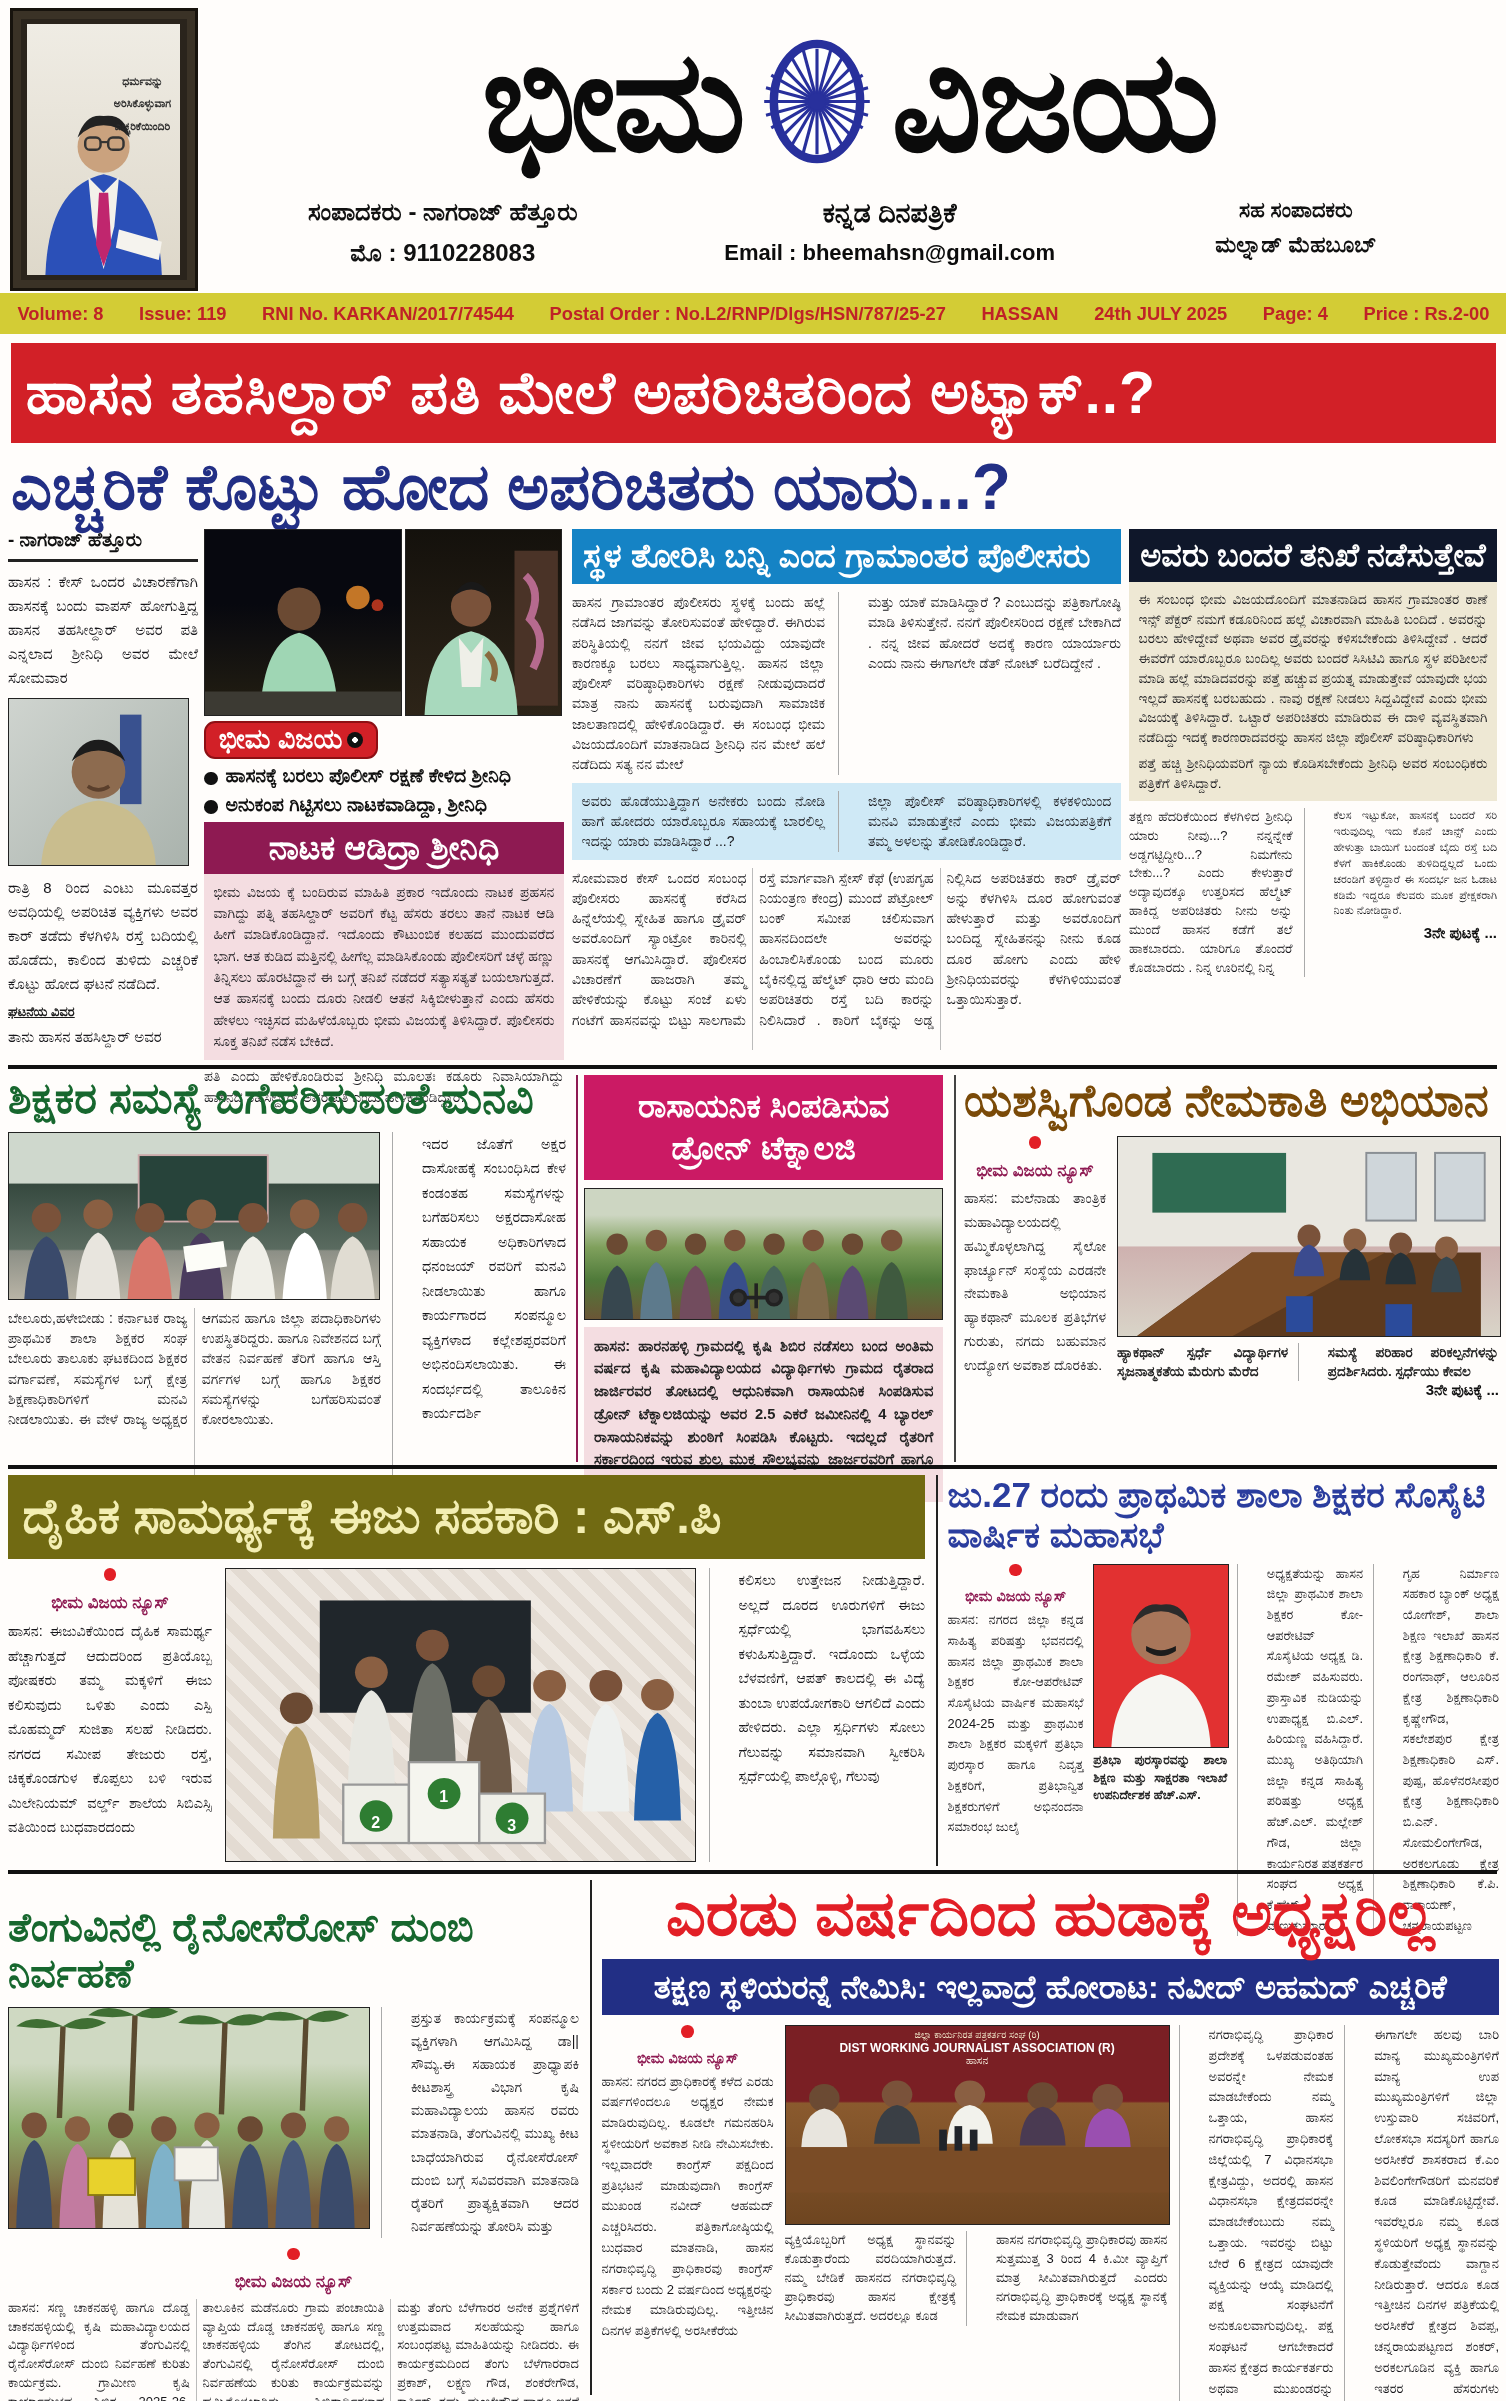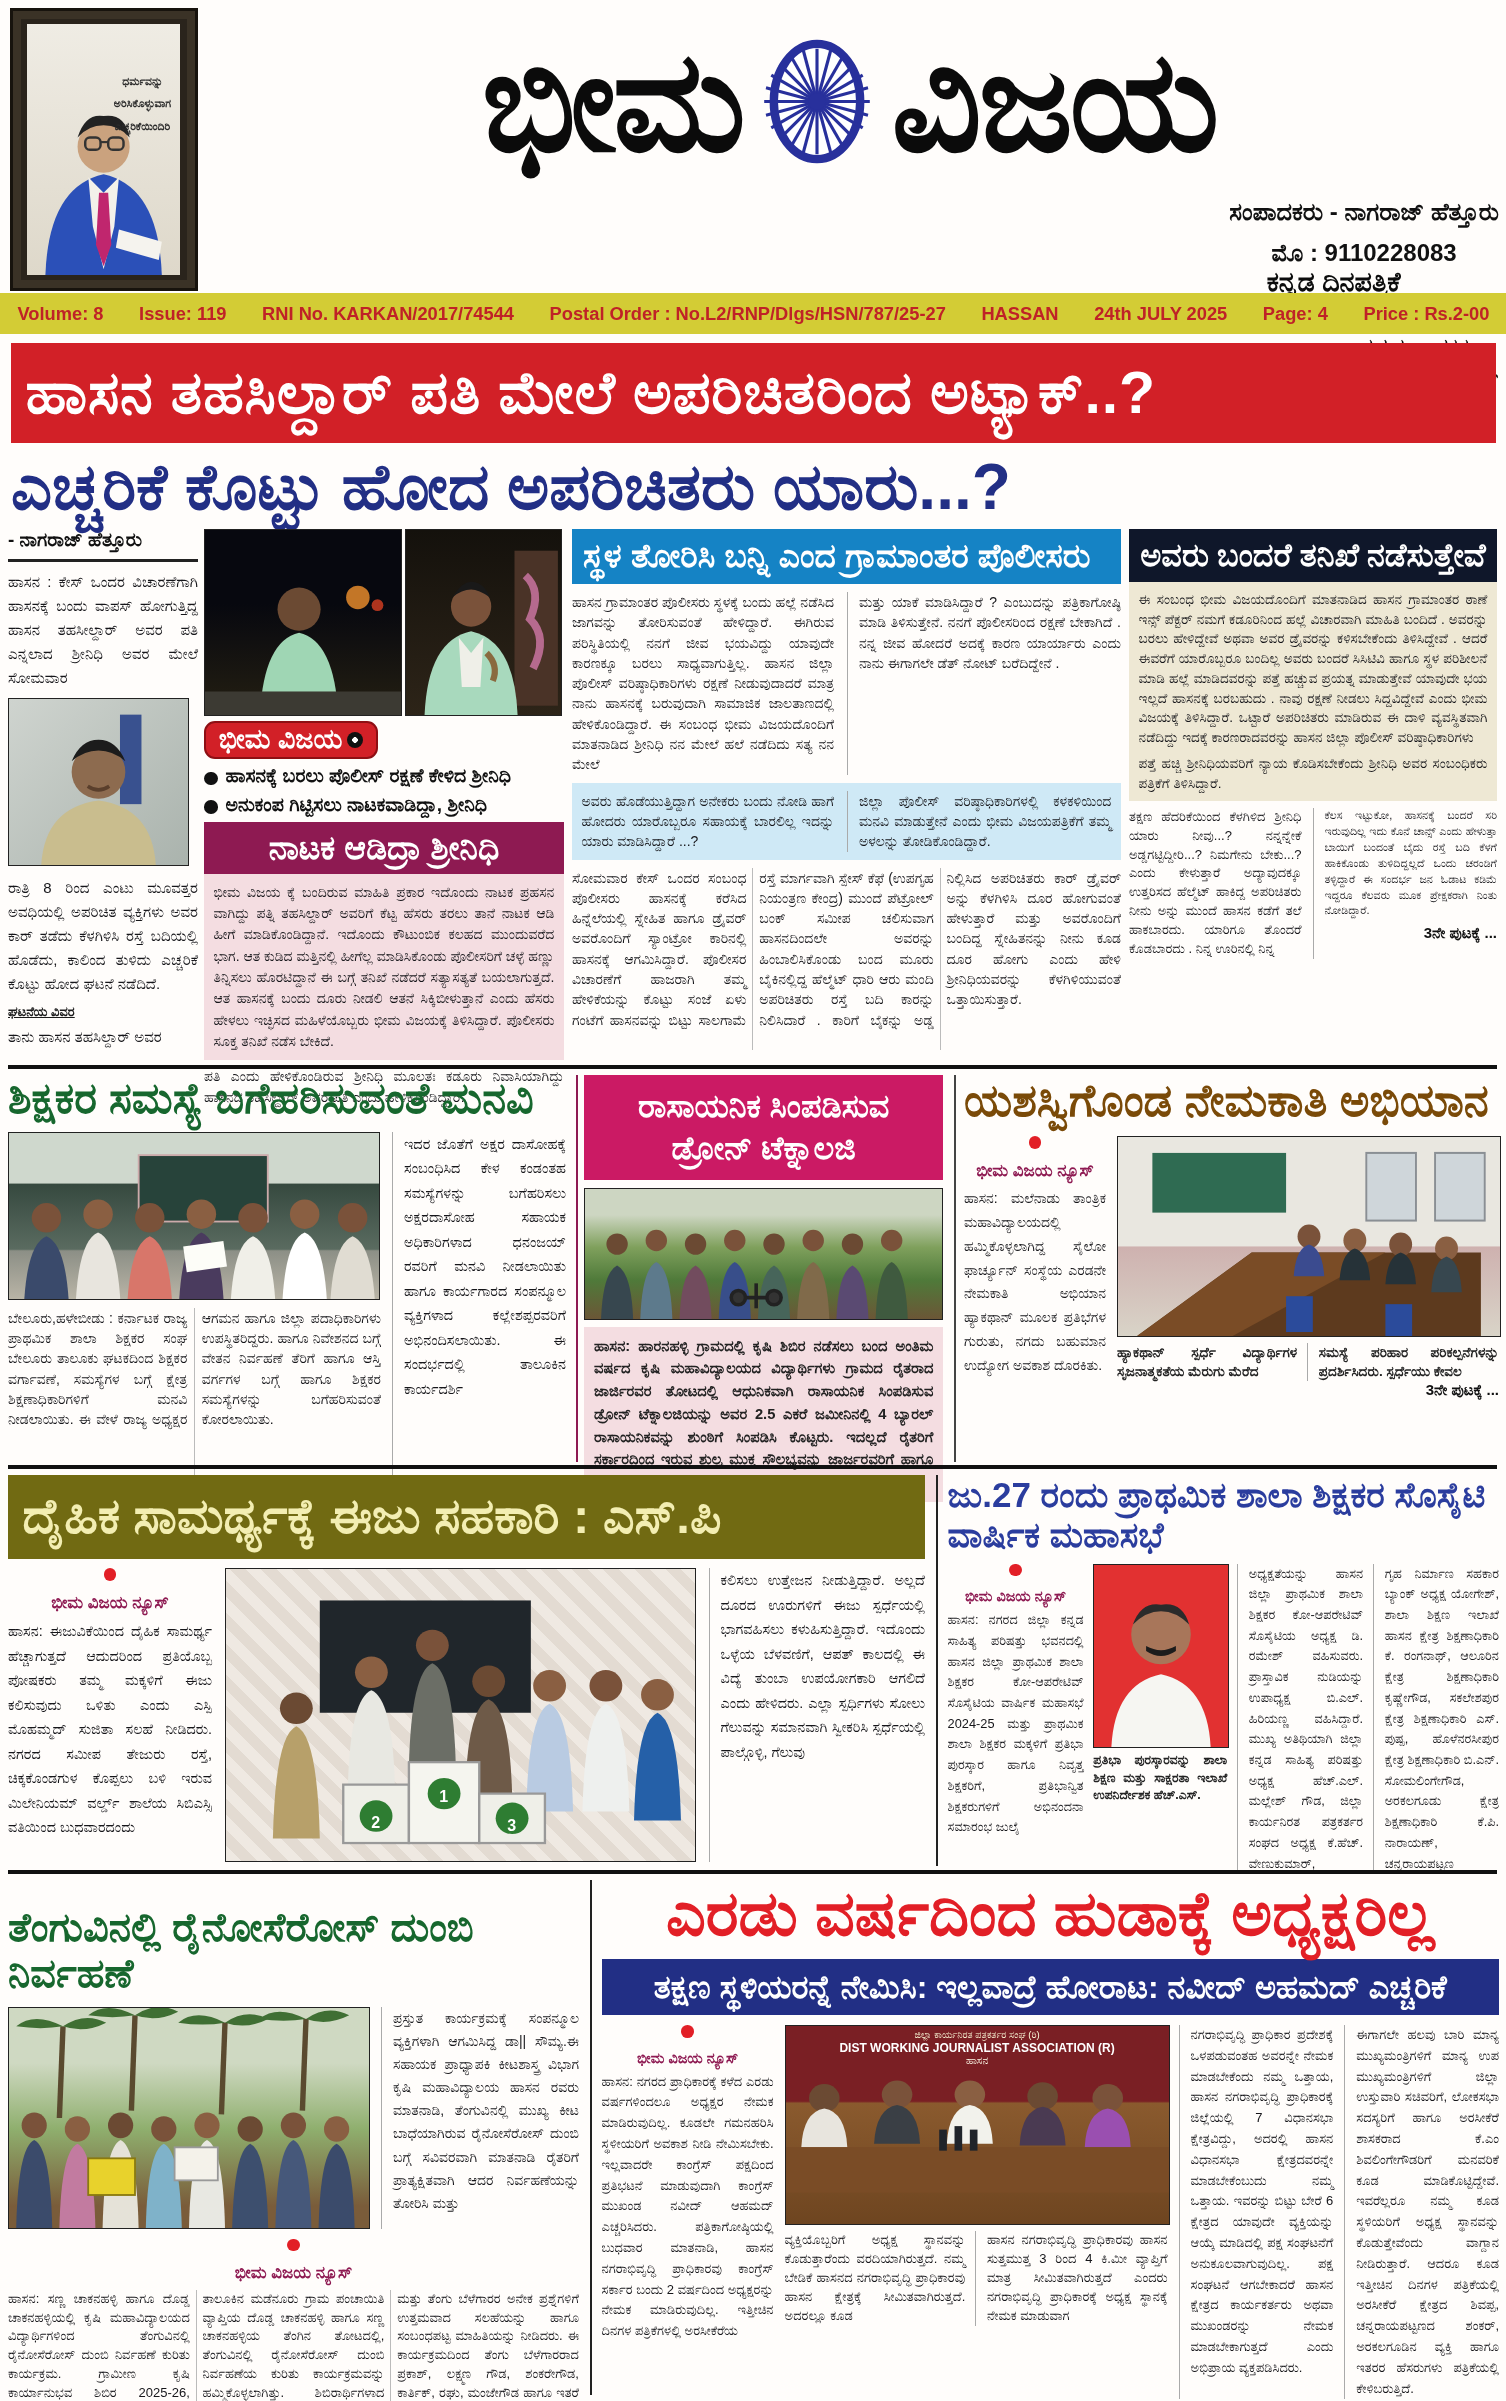--- a/index.html
+++ b/index.html
@@ -8,21 +8,21 @@
   .abs{position:absolute;}
   .bodytext{font-size:14px;line-height:1.45;text-align:justify;color:#16161a;}
   .cols2{column-count:2;column-gap:14.4px;column-rule:0.8px solid #bbb;}
   .cols3{column-count:3;column-gap:12.8px;column-rule:0.8px solid #bbb;}
   .rule-h{background:#111;}
   .newstag{display:flex;align-items:center;gap:12px;font-weight:bold;font-size:16.7px;color:#8e1a52;flex-direction:column;}
   .newstag .dot{width:12.8px;height:12.8px;border-radius:50%;background:#e21f26;display:inline-block;}
   .photo{position:relative;border:1.6px solid #222;overflow:hidden;}
   .caption{font-size:13.6px;line-height:1.4;text-align:justify;font-weight:bold;color:#222;}
   .contd{font-weight:bold;font-size:15px;text-align:right;color:#111;}
-  .subcolrule{border-left:0.8px solid #aaa;padding-left:11px;}
+  .subcolrule{border-left:0.8px solid #aaa;padding-left:29px;}
 </style>
 </head>
 <body>
 
 <div class="page">
 
   <div class="abs" style="left:0;top:0;width:1507px;height:292px;">
 
     <div class="abs" style="left:9.6px;top:8px;width:182px;height:277px;background:#2a241c;border:3.2px solid #17130d;box-shadow:inset 0 0 0 8px #3a3226;">
       <div class="abs" style="left:14.4px;top:12.8px;right:14.4px;bottom:12.8px;background:linear-gradient(180deg,#efece4,#ded8ca);overflow:hidden;">
@@ -61,21 +61,21 @@
           <line x1="50" y1="6" x2="50" y2="94" transform="rotate(120 50 50)"></line>
           <line x1="50" y1="6" x2="50" y2="94" transform="rotate(135 50 50)"></line>
           <line x1="50" y1="6" x2="50" y2="94" transform="rotate(150 50 50)"></line>
           <line x1="50" y1="6" x2="50" y2="94" transform="rotate(165 50 50)"></line>
         </g>
         <circle cx="50" cy="50" r="7" fill="#28309c"></circle>
       </svg>
       <span style="font-size:140px;font-weight:900;color:#0b0b0b;letter-spacing:-3.2px;line-height:1;">ವಿಜಯ</span>
     </div>
 
-    <div class="abs" style="left:199px;top:198px;width:1300px;height:89px;display:flex;justify-content:space-between;align-items:flex-end;flex-direction:column;">
+    <div class="abs" style="left:199px;top:198px;width:1300px;height:89px;display:flex;justify-content:space-between;align-items:flex-start;">
       <div style="text-align:center;flex:1.2;">
         <div style="font-size:24px;font-weight:bold;color:#111;">ಸಂಪಾದಕರು - ನಾಗರಾಜ್ ಹೆತ್ತೂರು</div>
         <div style="font-size:24px;font-weight:bold;color:#111;margin-top:12.8px;">ಮೊ : 9110228083</div>
       </div>
       <div style="text-align:center;flex:1;">
         <div style="font-size:27px;font-weight:700;color:#0c0c0c;">ಕನ್ನಡ ದಿನಪತ್ರಿಕೆ</div>
         <div style="font-size:22px;font-weight:bold;color:#0c0c0c;margin-top:11px;">Email : bheemahsn@gmail.com</div>
       </div>
       <div style="text-align:center;flex:1;">
         <div style="font-size:21px;font-weight:bold;color:#111;">ಸಹ ಸಂಪಾದಕರು</div>

